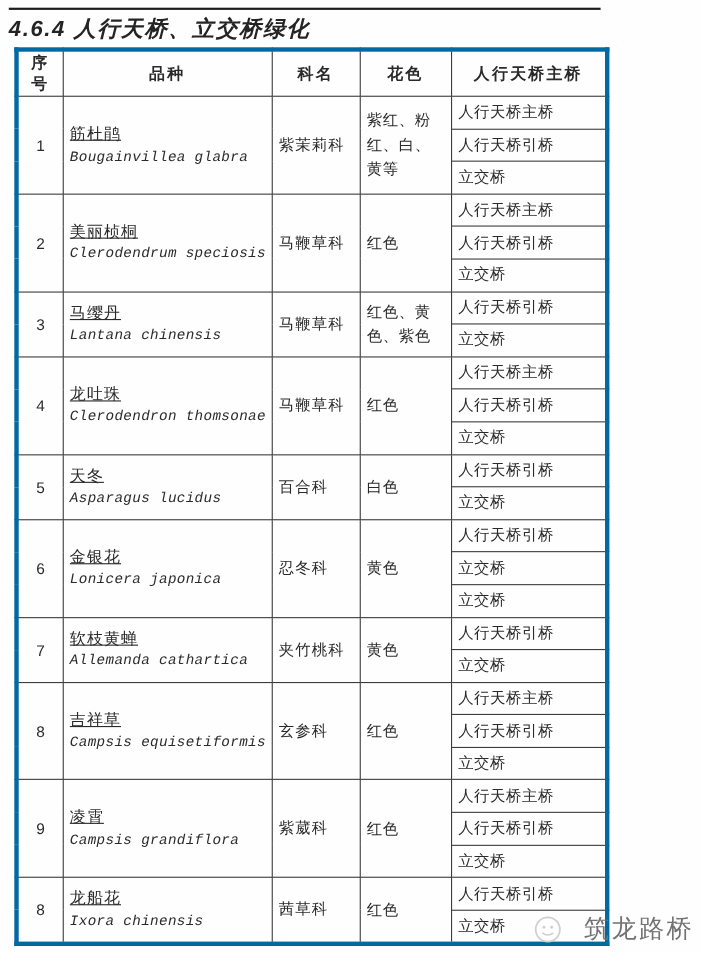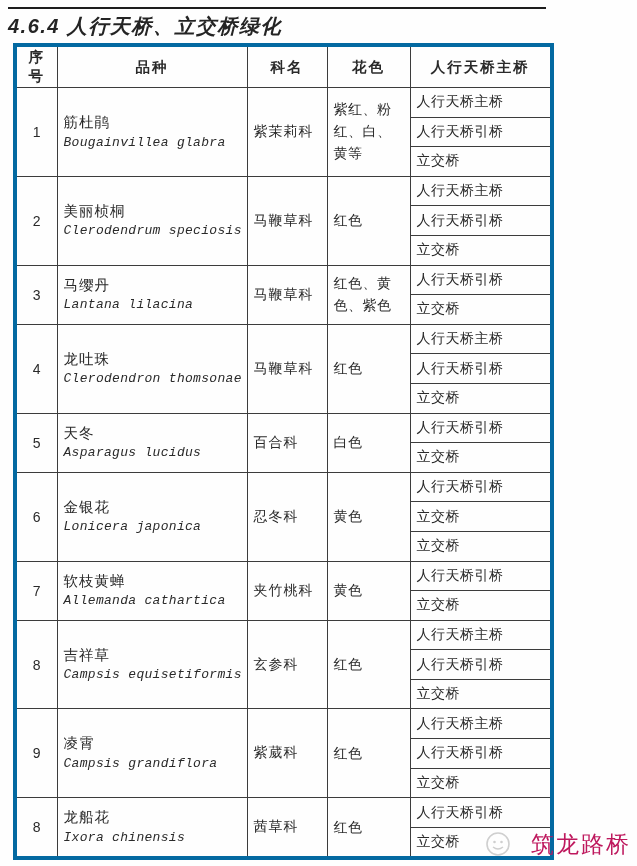--- a/index.html
+++ b/index.html
@@ -44,40 +44,40 @@
   table.plants th{
     height:36px;
     font-weight:bold;
     letter-spacing:2px;
     text-align:center;
     font-size:14.5px;
   }
   td.c-no{text-align:center;font-size:14px;}
   td.c-species{padding:2px 6px;}
   td.c-species .cn{
-    font-size:14.5px;letter-spacing:1px;line-height:1.5;
+    font-size:14.5px;letter-spacing:1px;line-height:1.5;text-decoration:underline;
   }
   td.c-species .latin{
     font-family:Liberation Mono, monospace;
     font-style:italic;
     font-size:13px;
     letter-spacing:0.3px;
     line-height:1.4;
     white-space:nowrap;
   }
   td.c-family{font-size:14.5px;letter-spacing:1px;}
   td.c-color{font-size:14.5px;letter-spacing:0.5px;line-height:1.55;}
   td.c-loc{
     height:26.6px;
     font-size:14.5px;letter-spacing:0.5px;margin-top:28px;
   }
   .watermark{
     position:absolute;right:6px;bottom:6px;
-    display:flex;align-items:flex-start;gap:18px;
-    color:#be185d;
+    display:flex;align-items:flex-end;gap:18px;
+    color:#737373;
   }
   .watermark .wm-text{
     font-size:23px;letter-spacing:2px;
   }
   .watermark svg{display:block;}
 </style>
 </head>
 <body>
 
 <div class="top-rule"></div>
@@ -131,21 +131,21 @@
       <tr>
         <td class="c-loc">人行天桥引桥</td>
       </tr>
       <tr>
         <td class="c-loc">立交桥</td>
       </tr>
       <tr>
         <td class="c-no" rowspan="2">3</td>
         <td class="c-species" rowspan="2">
           <div class="cn">马缨丹</div>
-          <div class="latin">Lantana lilacina</div>
+          <div class="latin">Lantana chinensis</div>
         </td>
         <td class="c-family" rowspan="2">马鞭草科</td>
         <td class="c-color" rowspan="2">红色、黄色、紫色</td>
         <td class="c-loc">人行天桥引桥</td>
       </tr>
       <tr>
         <td class="c-loc">立交桥</td>
       </tr>
       <tr>
         <td class="c-no" rowspan="3">4</td>

